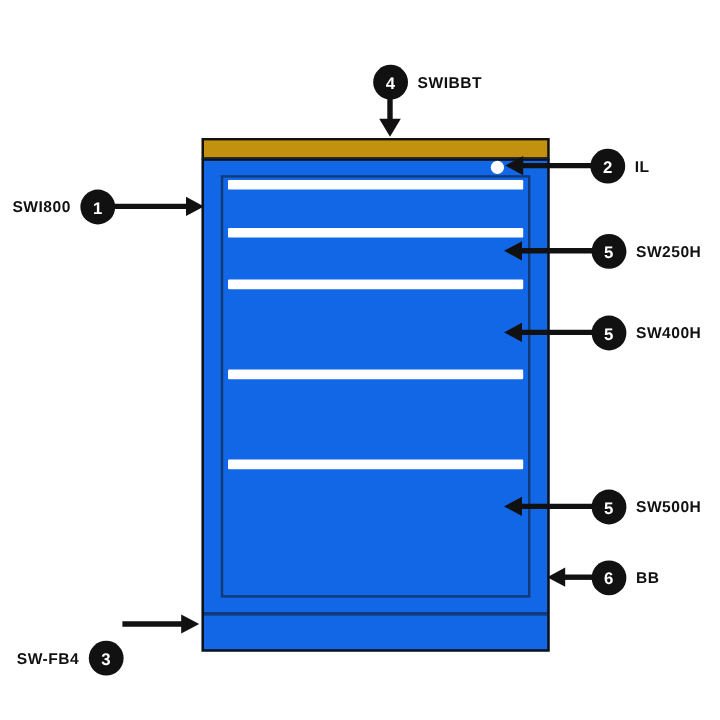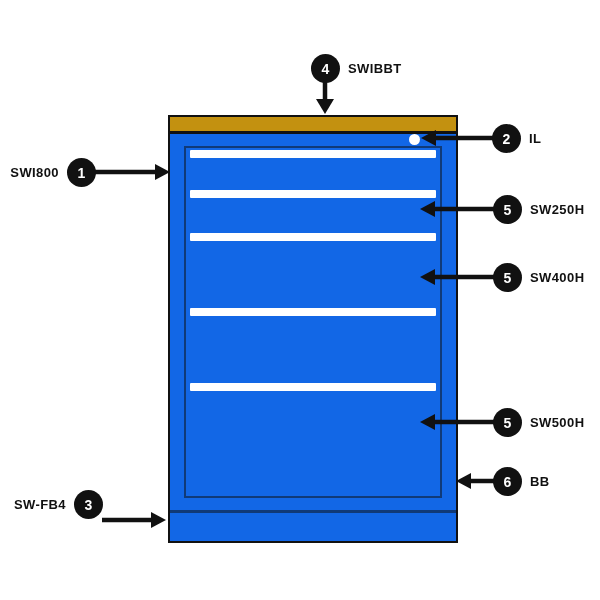--- a/index.html
+++ b/index.html
@@ -48,21 +48,21 @@
     color:var(--outline-black,#111); white-space:nowrap;
   }
   .co .badge {
     width:29px; height:29px; border-radius:50%;
     background:var(--outline-black,#111); color:#fff;
     display:flex; align-items:center; justify-content:center;
     font-size:14px; font-weight:bold; flex:0 0 auto;
   }
   .co-1   { top:158px; right:504px;margin-left:35px; }
   .co-2   { top:124px; left:492px; }
-  .co-3   { top:490px; right:497px; }
+  .co-3   { top:534px; right:497px; }
   .co-4   { top:54px;  left:311px; }
   .co-5a  { top:195px; left:493px; }
   .co-5b  { top:263px; left:493px; }
   .co-5c  { top:408px; left:493px; }
   .co-6   { top:467px; left:493px; }
 
   
   #arrows {
     position:absolute; left:0; top:0; width:600px; height:600px;
     pointer-events:none;

